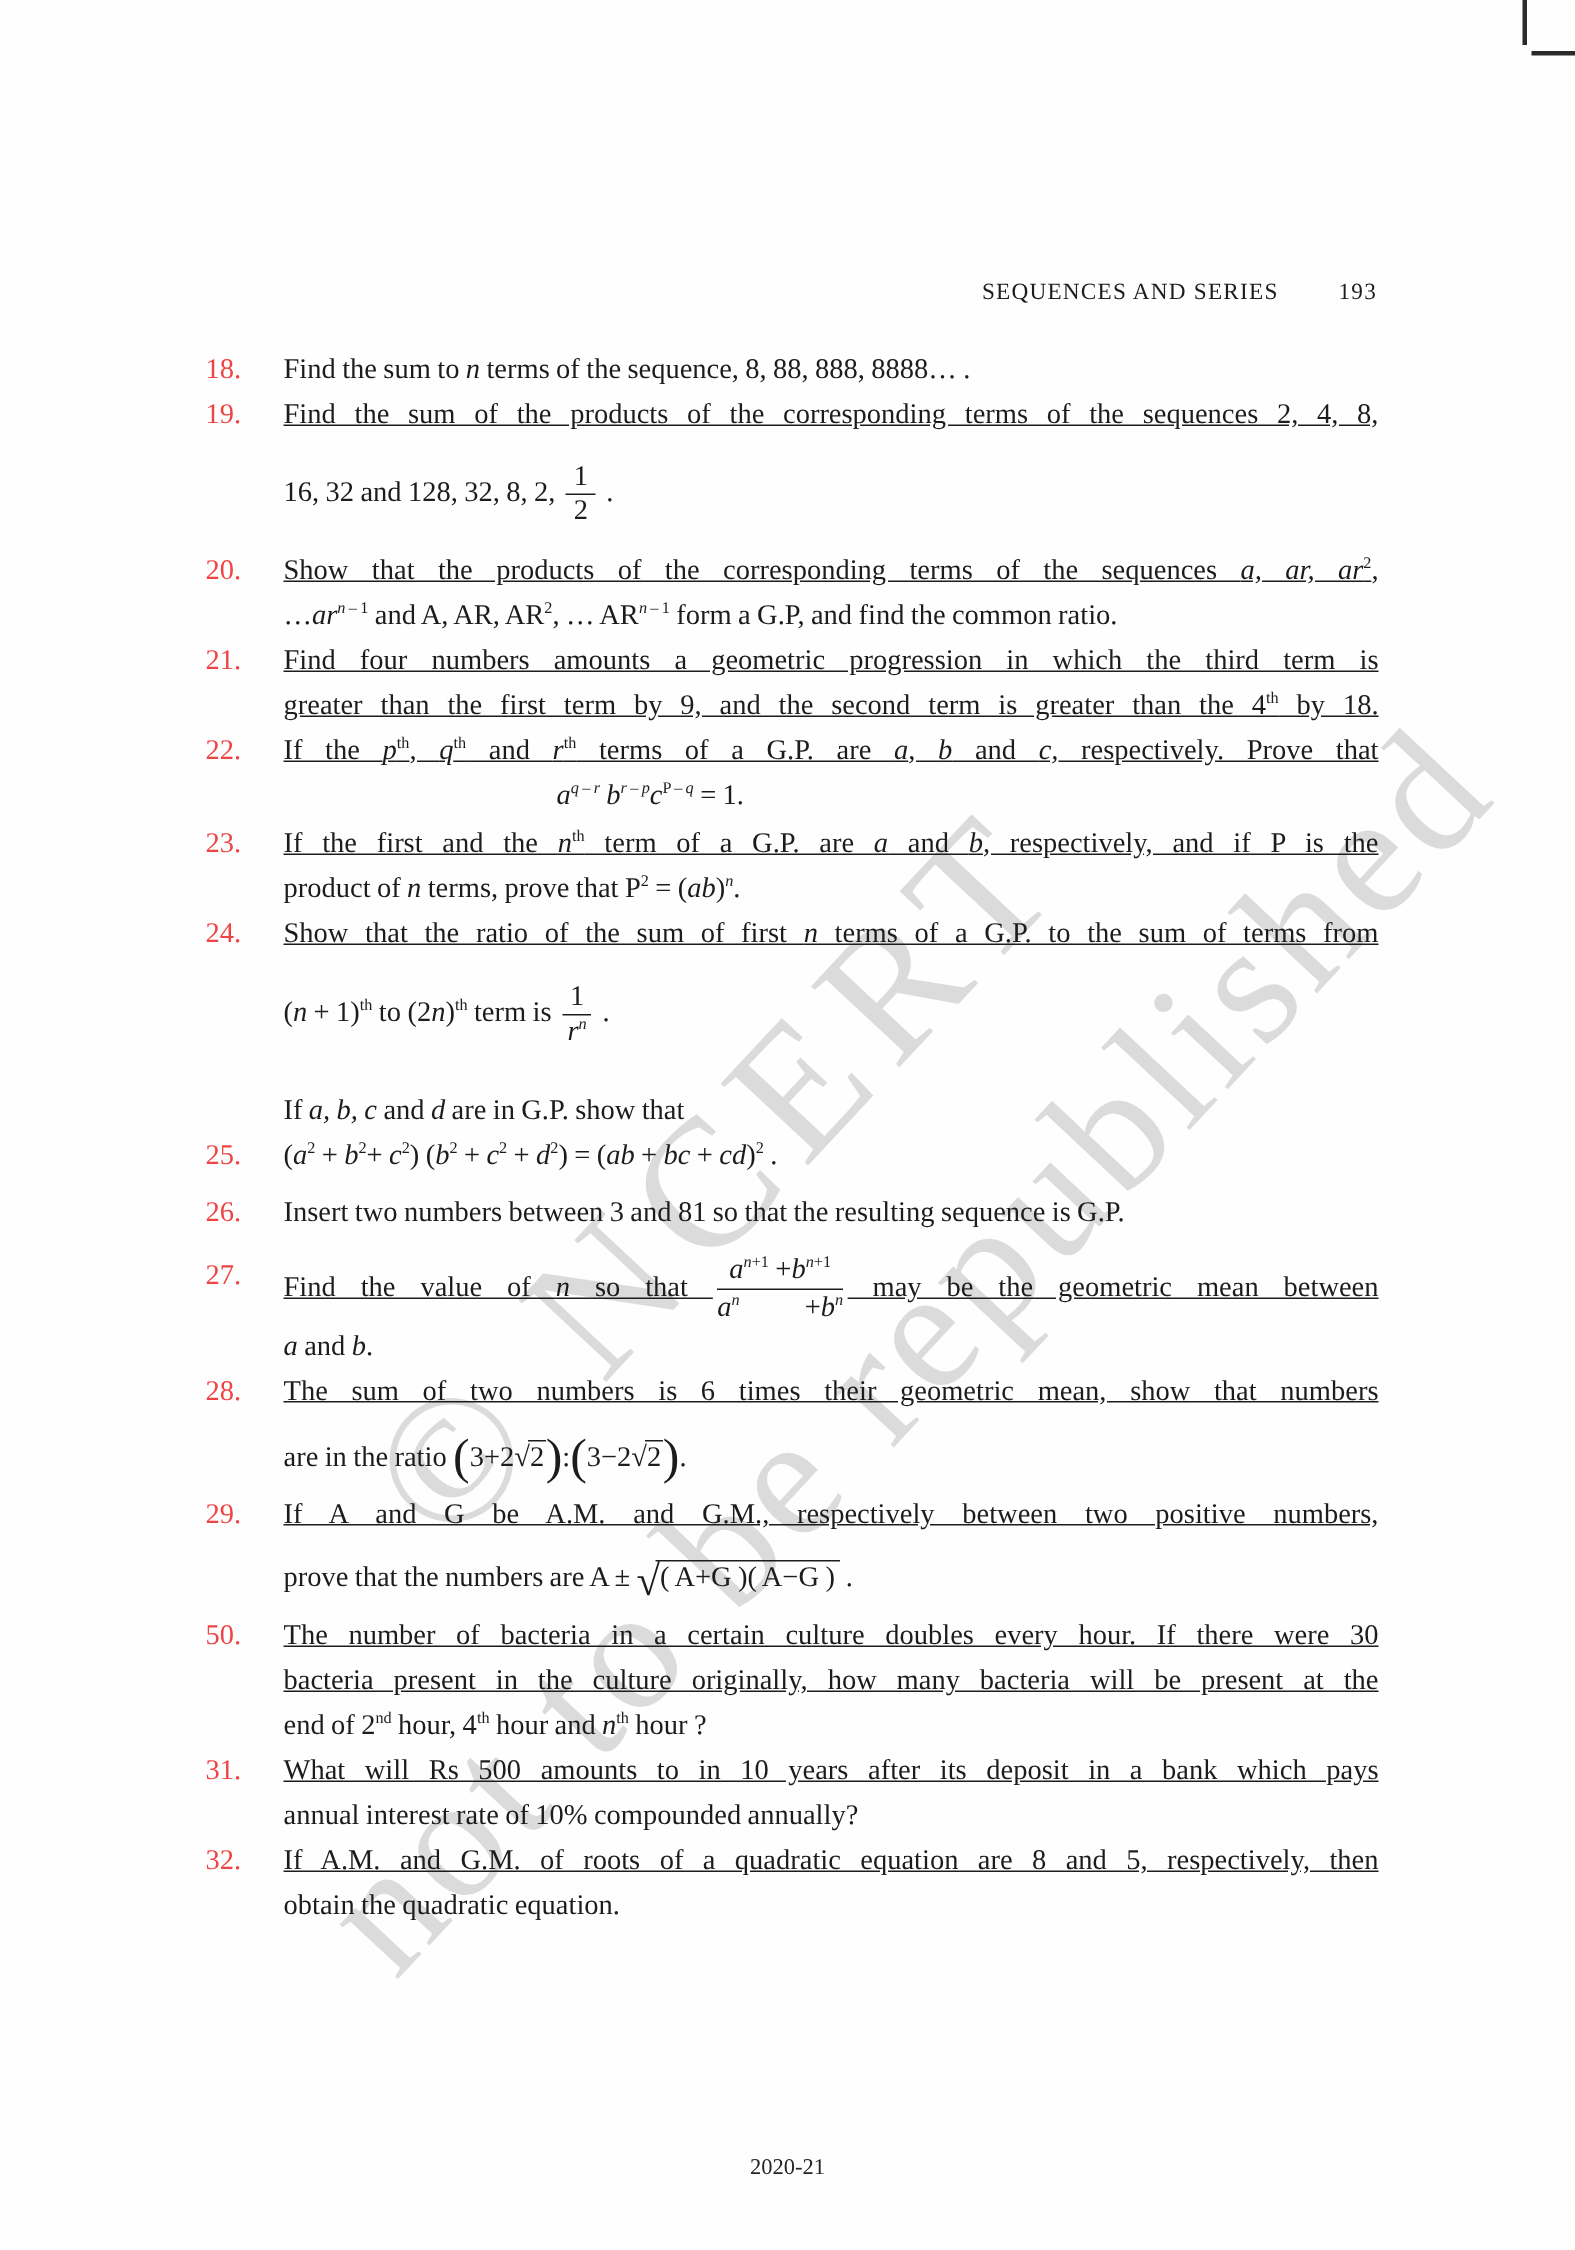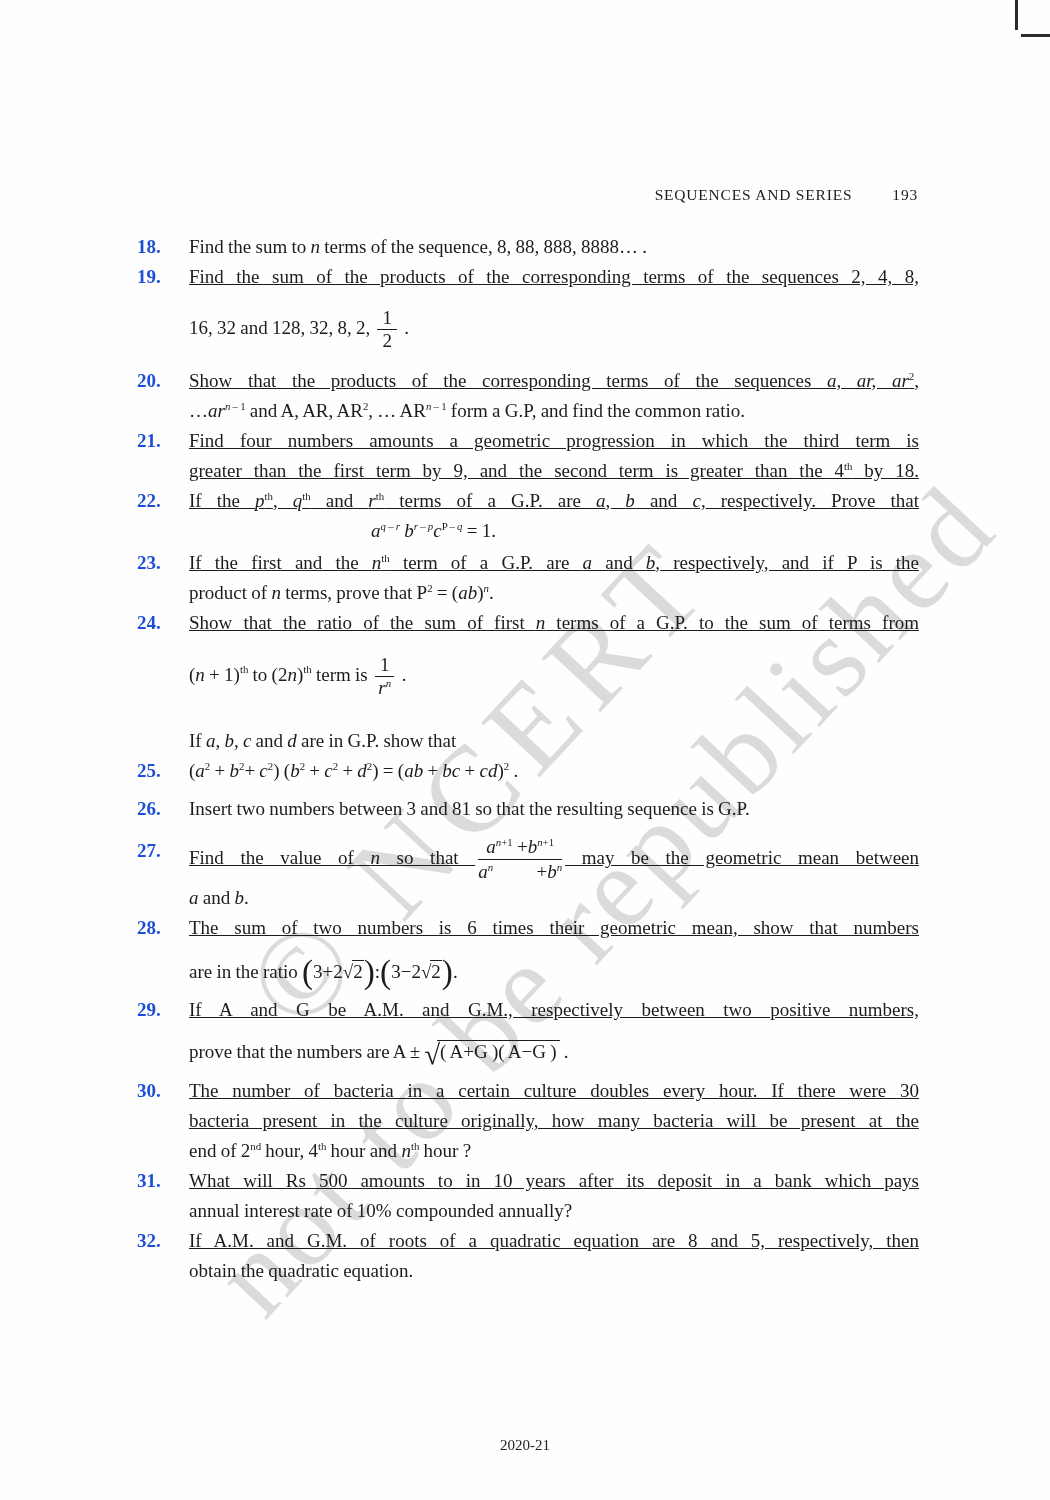--- a/index.html
+++ b/index.html
@@ -21,21 +21,21 @@
   }
   .wm1{font-size:122px;letter-spacing:14px;}
   .wm2{font-size:116px;letter-spacing:5px;margin-top:36px;}
 
   .header{
     position:absolute;top:186px;right:132px;z-index:1;
     display:flex;gap:40px;font-size:15.5px;letter-spacing:0.8px;color:#1d1d1d;
   }
   .content{position:absolute;left:137px;top:232px;width:782px;z-index:1;}
   .problem{display:flex;font-size:19px;line-height:30px;word-spacing:-0.5px;}
-  .pnum{flex:0 0 52px;width:52px;font-weight:bold;color:#1d4ed8;}
+  .pnum{flex:0 0 52px;width:52px;font-weight:normal;color:#ef4444;}
   .pbody{flex:1;min-width:0;}
   .pbody div{min-height:30px;}
   .pbody sup{font-size:57%;line-height:0;vertical-align:super;}
   .j{text-align:justify;text-align-last:justify;text-decoration:underline;}
   .eqc{padding-left:182px;}
   .g12{margin-top:12px;}
   .g14{margin-top:14px;}
   .g15{margin-top:15px;}
   .g16{margin-top:16px;}
   #p20{margin-top:14px;justify-content:flex-end;}
@@ -176,21 +176,21 @@
 
     <div class="problem" id="p29">
       <span class="pnum">29.</span>
       <div class="pbody">
           <div class="j">If A and G be A.M. and G.M., respectively between two positive numbers,</div>
           <div class="g12">prove that the numbers are A ± <span class="sqrt tall"><span class="sqs">√</span><span class="sqb">( A+G )( A−G )</span></span> .</div>
         </div>
     </div>
 
     <div class="problem" id="p30">
-      <span class="pnum">30.</span>
+      <span class="pnum">50.</span>
       <div class="pbody">
           <div class="j">The number of bacteria in a certain culture doubles every hour. If there were 30</div>
           <div class="j">bacteria present in the culture originally, how many bacteria will be present at the</div>
           <div>end of 2<sup>nd</sup> hour, 4<sup>th</sup> hour and <i>n</i><sup>th</sup> hour ?</div>
         </div>
     </div>
 
     <div class="problem" id="p31">
       <span class="pnum">31.</span>
       <div class="pbody">

